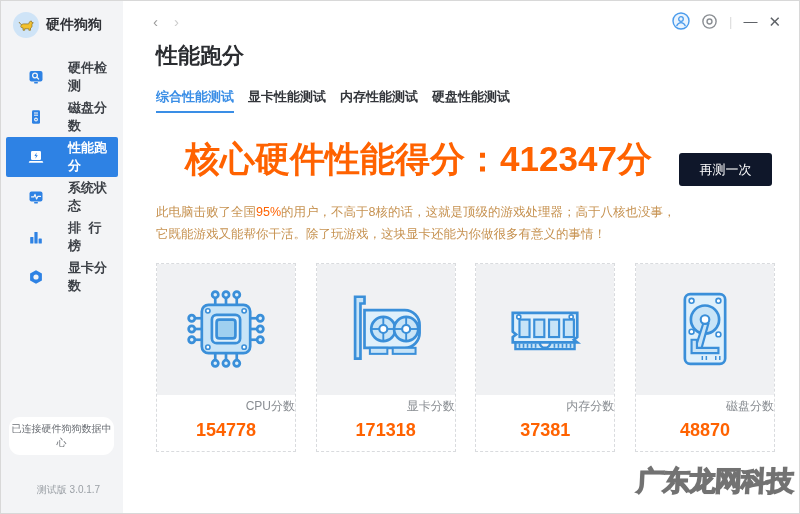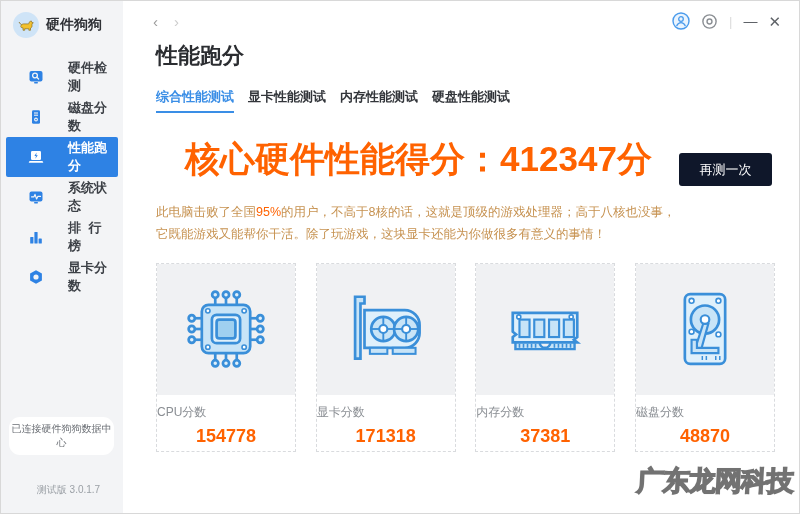--- a/index.html
+++ b/index.html
@@ -48,21 +48,21 @@
   .headline { text-align:center; font-size:35px; font-weight:bold; color:#ff6200; }
   .desc { margin-top:19px; font-size:12.5px; line-height:1.75; color:#c6914f; }
   .desc .pct { color:#ff6200; }
   .retest { position:absolute; top:17px; right:3px; width:93px; height:33px;
     background:#0f172a; color:#fff; border:none; border-radius:3px;
     font-size:13px; font-family:inherit; cursor:pointer; }
 
   .cards { display:flex; justify-content:space-between; margin-top:17px; }
   .card { width:140px; height:189px; border:1px dashed #d9dbde; background:#fff; }
   .card-art { height:131px; background:#f0f1f3; display:flex; align-items:center; justify-content:center; }
-  .card-label { margin-top:9px; text-align:left; font-size:12px; color:#8a8e93; }
+  .card-label { margin-top:3px; text-align:right; font-size:12px; color:#8a8e93; }
   .card-value { margin-top:5px; text-align:center; font-size:18px; font-weight:bold; color:#ff6200; }
 
   .watermark { position:absolute; right:6px; bottom:14px; font-size:27px; font-weight:bold;
     color:rgba(255,255,255,0.9); -webkit-text-stroke:1.4px #4f4f4f;
     text-shadow:0 0 1px #555; opacity:.8; transform:skewX(-3deg); letter-spacing:-1px;
     pointer-events:none; }
 </style>
 </head>
 <body>
 

